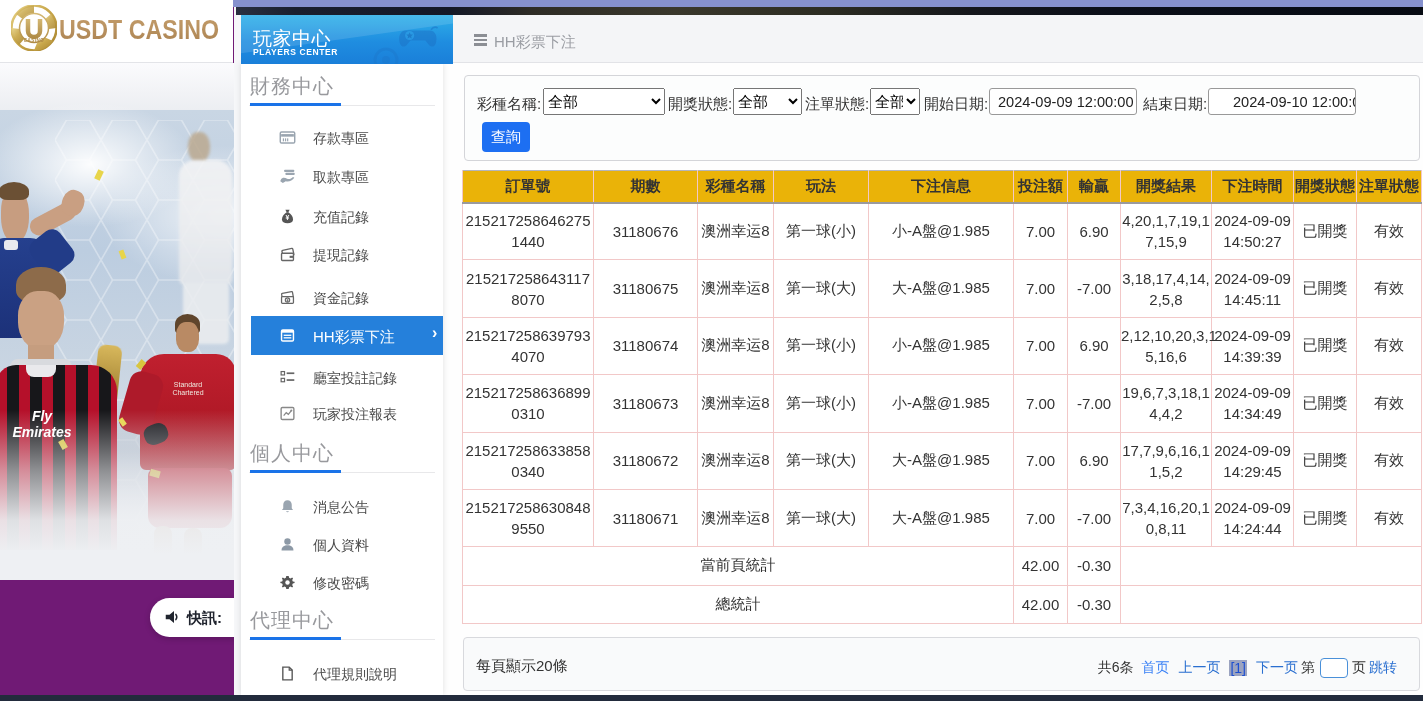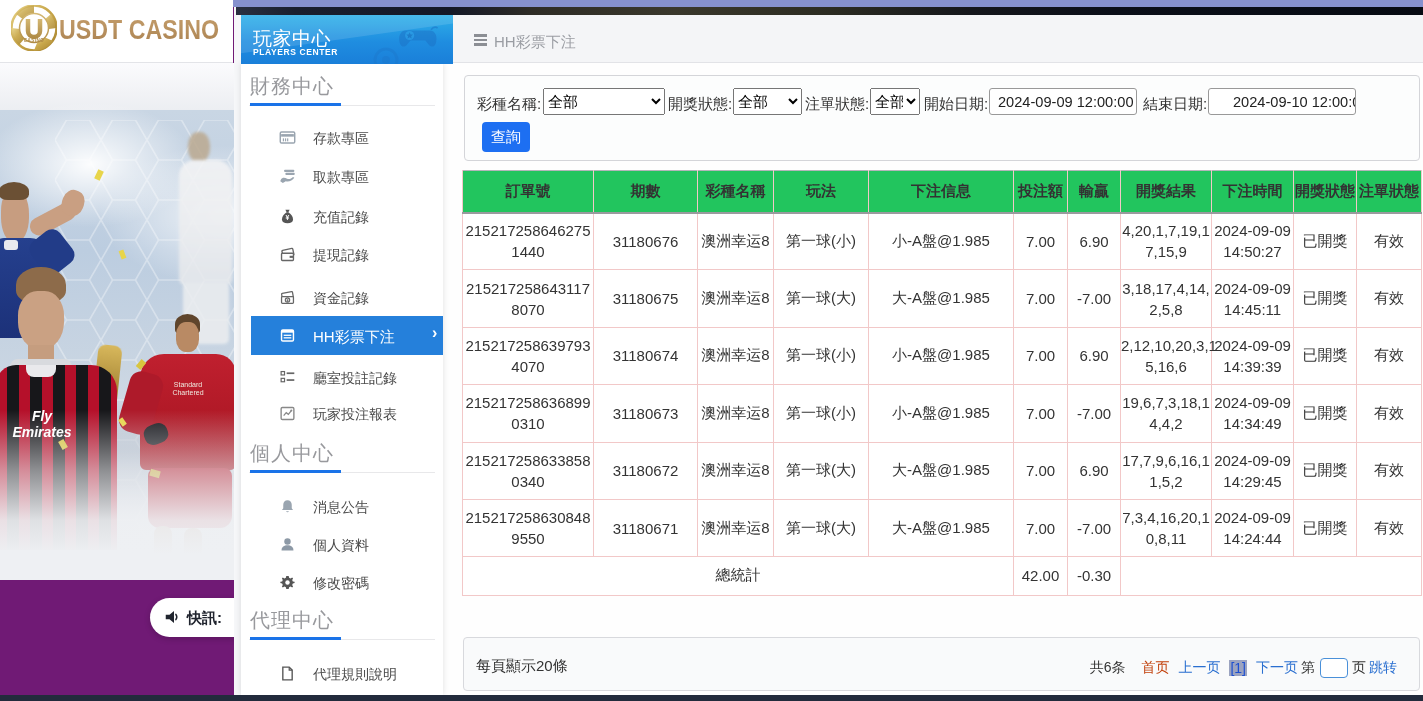--- a/index.html
+++ b/index.html
@@ -297,21 +297,21 @@
         <col style="width:95px">
         <col style="width:145px">
         <col style="width:54px">
         <col style="width:53px">
         <col style="width:91px">
         <col style="width:82px">
         <col style="width:63px">
         <col style="width:65px">
       </colgroup>
 <tbody>
-        <tr style="background:#22c55e;height:42px">
+        <tr style="background:#eab308;height:32px">
           <th style="border:1px solid #f2c8c8;border-top:none;border-bottom:2px solid #9a9a9e;font-size:15px;padding:0">訂單號</th>
           <th style="border:1px solid #f2c8c8;border-top:none;border-bottom:2px solid #9a9a9e;font-size:15px;padding:0">期數</th>
           <th style="border:1px solid #f2c8c8;border-top:none;border-bottom:2px solid #9a9a9e;font-size:15px;padding:0">彩種名稱</th>
           <th style="border:1px solid #f2c8c8;border-top:none;border-bottom:2px solid #9a9a9e;font-size:15px;padding:0">玩法</th>
           <th style="border:1px solid #f2c8c8;border-top:none;border-bottom:2px solid #9a9a9e;font-size:15px;padding:0">下注信息</th>
           <th style="border:1px solid #f2c8c8;border-top:none;border-bottom:2px solid #9a9a9e;font-size:15px;padding:0">投注額</th>
           <th style="border:1px solid #f2c8c8;border-top:none;border-bottom:2px solid #9a9a9e;font-size:15px;padding:0">輸贏</th>
           <th style="border:1px solid #f2c8c8;border-top:none;border-bottom:2px solid #9a9a9e;font-size:15px;padding:0">開獎結果</th>
           <th style="border:1px solid #f2c8c8;border-top:none;border-bottom:2px solid #9a9a9e;font-size:15px;padding:0">下注時間</th>
           <th style="border:1px solid #f2c8c8;border-top:none;border-bottom:2px solid #9a9a9e;font-size:15px;padding:0">開獎狀態</th>
@@ -425,34 +425,40 @@
           <td style="border:1px solid #f2c8c8;text-align:center;padding:0">
             <div style="line-height:21px">7,3,4,16,20,1<br>0,8,11</div>
           </td>
           <td style="border:1px solid #f2c8c8;text-align:center;padding:0">
             <div style="line-height:21px">2024-09-09<br>14:24:44</div>
           </td>
           <td style="border:1px solid #f2c8c8;text-align:center;padding:0">已開獎</td>
           <td style="border:1px solid #f2c8c8;text-align:center;padding:0">有效</td>
         </tr>
 <tr style="height:38.2px">
+          <td colspan="5" style="border:1px solid #f2c8c8;text-align:center">當前頁統計</td>
+          <td style="border:1px solid #f2c8c8;text-align:center">42.00</td>
+          <td style="border:1px solid #f2c8c8;text-align:center">-0.30</td>
+          <td colspan="4" style="border:1px solid #f2c8c8"></td>
+        </tr>
+<tr style="height:38.2px">
           <td colspan="5" style="border:1px solid #f2c8c8;text-align:center">總統計</td>
           <td style="border:1px solid #f2c8c8;text-align:center">42.00</td>
           <td style="border:1px solid #f2c8c8;text-align:center">-0.30</td>
           <td colspan="4" style="border:1px solid #f2c8c8"></td>
         </tr>
 </tbody>
     </table>
   </div>
 
 <div class="abs" style="left:463px;top:637px;width:957px;height:54px;background:#f9fafb;border:1px solid #d8d9dd;border-radius:4px">
   <span class="abs" style="left:12px;top:19px;font-size:15px;color:#333">每頁顯示20條</span>
   <div class="abs" style="right:22px;top:18px;font-size:14px;color:#333;display:flex;align-items:center;height:24px">
       <span>共6条</span>
-      <a style="color:#c2410c;margin-left:16px">首页</a>
+      <a style="color:#3b82f6;margin-left:8px">首页</a>
       <a style="color:#2a6fd0;margin-left:9px">上一页</a>
       <span style="background:#9ba3c0;color:#1d4fd0;margin-left:9px;padding:0 1px">[1]</span>
       <a style="color:#2a6fd0;margin-left:9px">下一页</a>
       <span style="margin-left:3px">第</span>
       <span style="display:inline-block;width:28px;height:20px;border:1.5px solid #4a90d9;border-radius:4px;background:#fff;margin-left:5px"></span>
       <span style="margin-left:4px">页</span>
       <a style="color:#2a6fd0;margin-left:3px">跳转</a>
     </div>
 </div>
 

